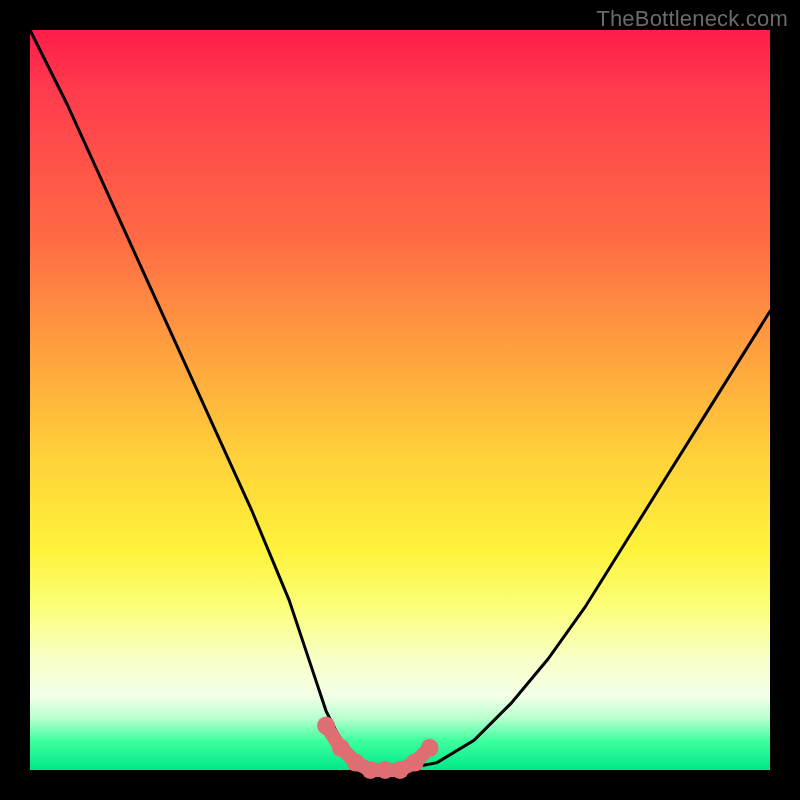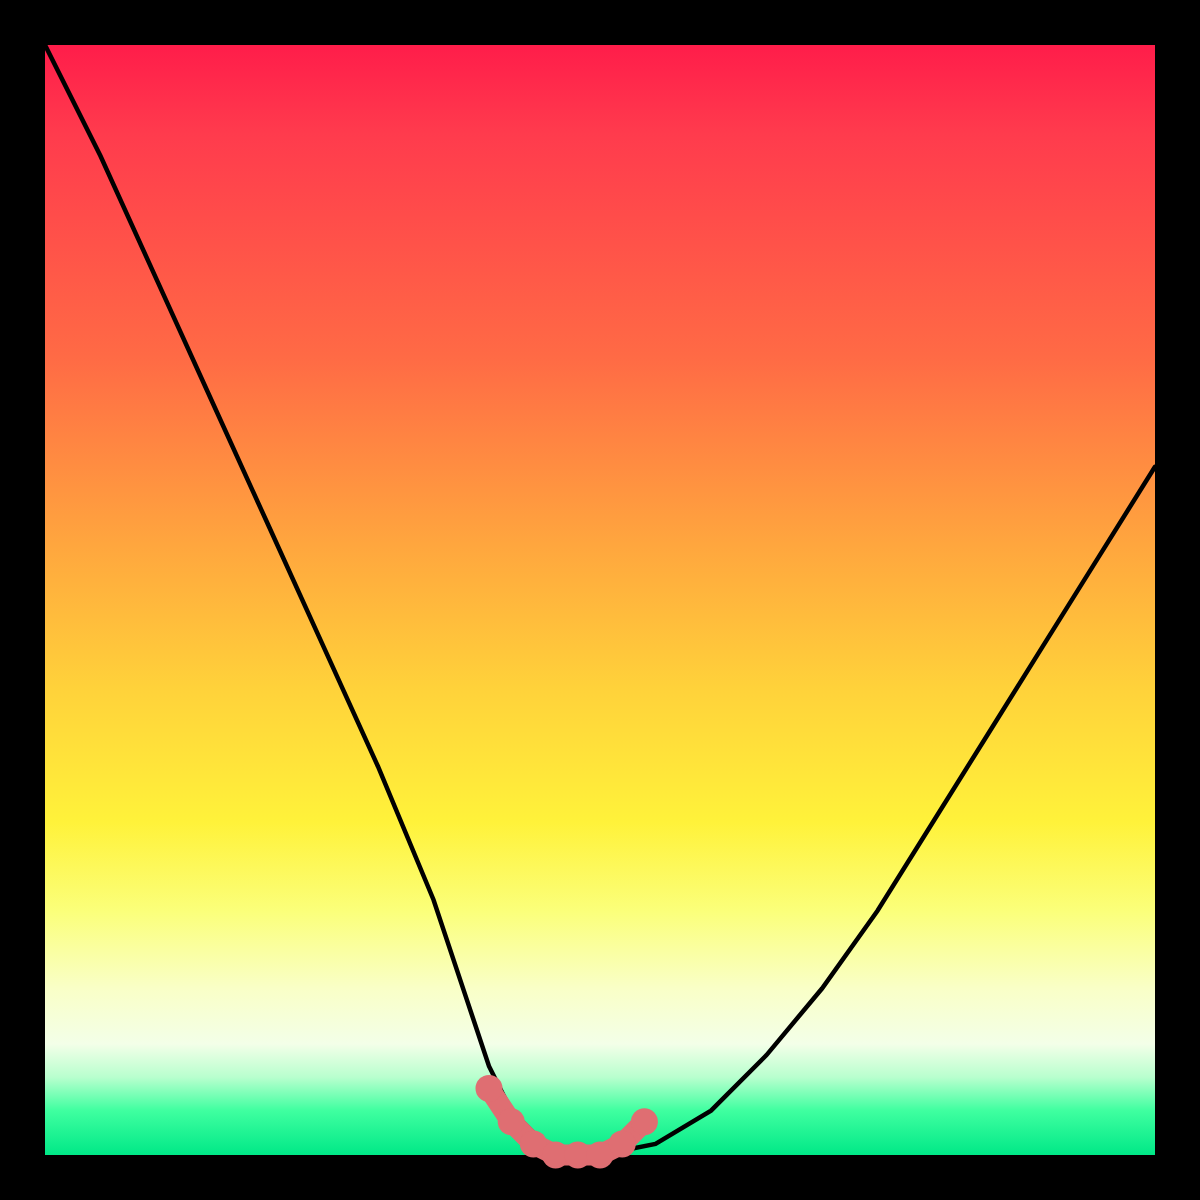--- a/index.html
+++ b/index.html
@@ -94,13 +94,14 @@
           <circle cx="325.6" cy="732.6" r="9" class="dot"></circle>
           <circle cx="340.4" cy="740.0" r="9" class="dot"></circle>
           <circle cx="355.2" cy="740.0" r="9" class="dot"></circle>
           <circle cx="370.0" cy="740.0" r="9" class="dot"></circle>
           <circle cx="384.8" cy="732.6" r="9" class="dot"></circle>
           <circle cx="399.6" cy="717.8" r="9" class="dot"></circle>
         </g>
     </svg>
 
   </div>
+  <div class="watermark">TheBottleneck.com</div>
 </div>
 
 </body></html>

